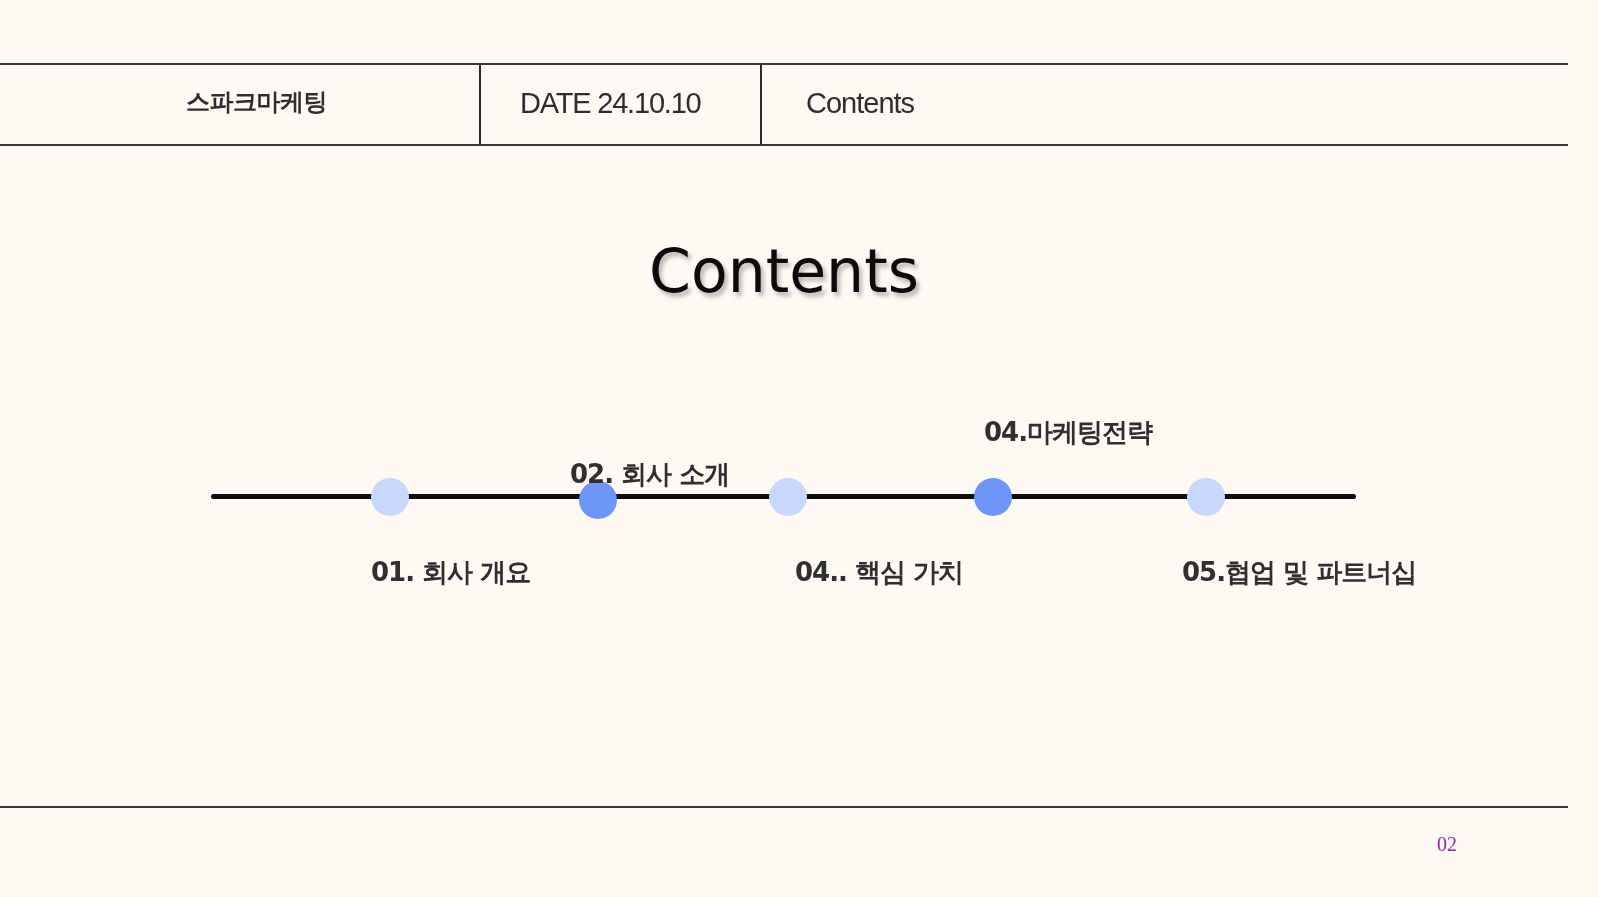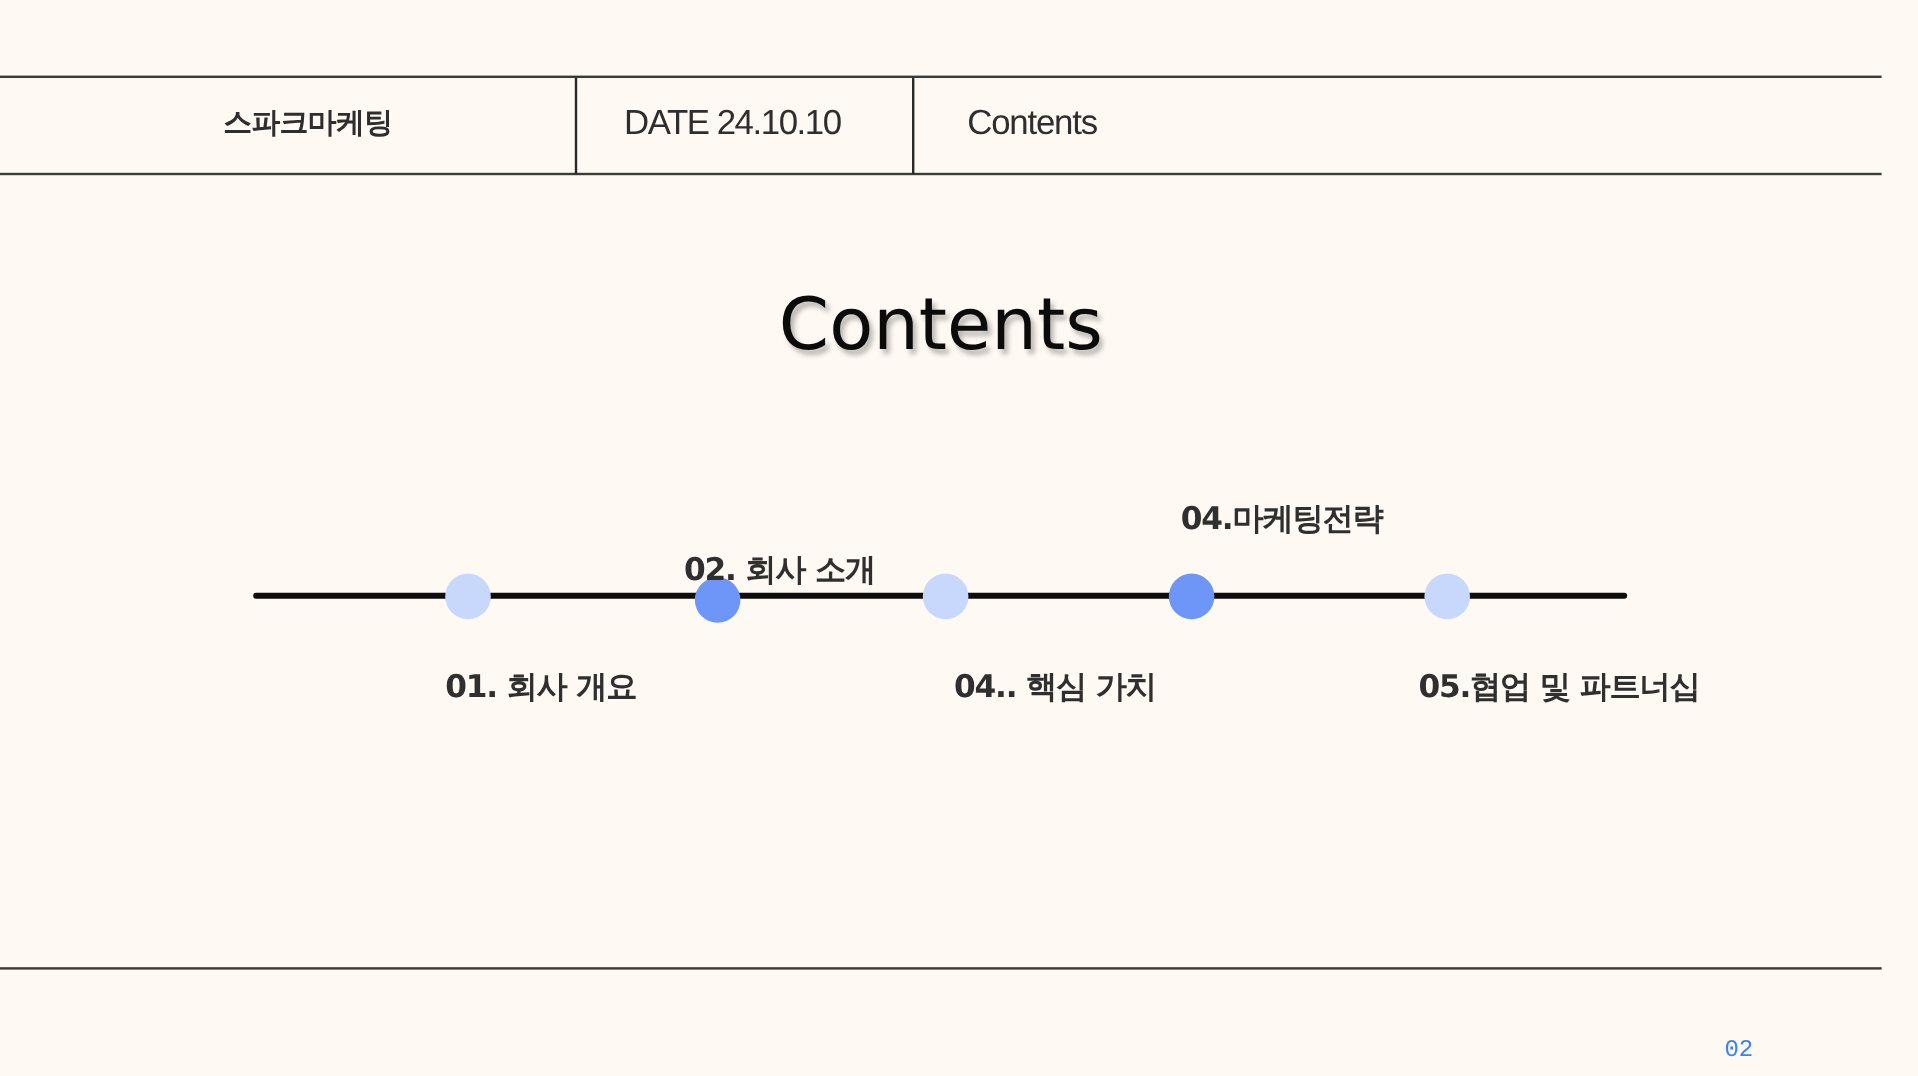--- a/index.html
+++ b/index.html
@@ -20,21 +20,21 @@
   .title {
     position: absolute; left: 0; width: 1568px; top: 236px; text-align: center;
     font-family: "DejaVu Sans", sans-serif; font-size: 60px; color: #0b0b0b;
     text-shadow: 3px 4px 4px rgba(0,0,0,0.28); letter-spacing: 0px;
   }
   .track { position: absolute; left: 211px; top: 494px; width: 1145px; height: 5px; background: #0d0d0d; border-radius: 3px; }
   .dot { position: absolute; width: 38px; height: 38px; border-radius: 50%; }
   .dot.light { background: #C8D8FC; }
   .dot.dark { background: #6E96F8; }
   .label { position: absolute; font-weight: bold; font-size: 26px; color: #2f2f2f; white-space: nowrap; letter-spacing: -1px; }
-  .page-num { position: absolute; left: 1437px; top: 864px; font-family: Liberation Mono, monospace; font-size: 20px; color: #3b82f6; }
+  .page-num { position: absolute; left: 1437px; top: 833px; font-family: Liberation Serif, serif; font-size: 20px; color: #a21caf; }
 </style>
 </head>
 <body>
 
 <div class="slide">
 
   <div class="hline" style="top:63px;"></div>
   <div class="hline" style="top:144px;"></div>
   <div class="vline" style="left:479px; top:65px; height:80px;"></div>
   <div class="vline" style="left:760px; top:65px; height:80px;"></div>

